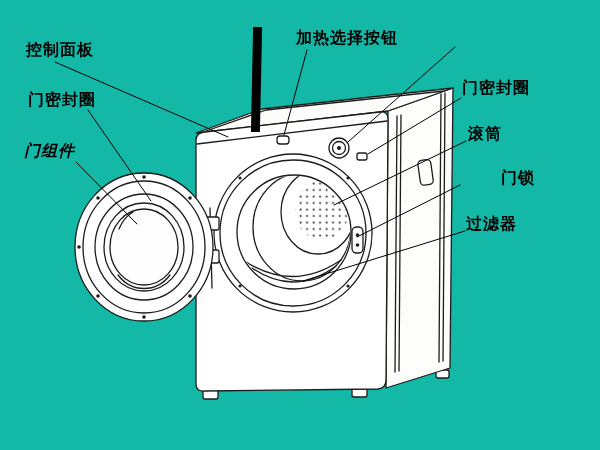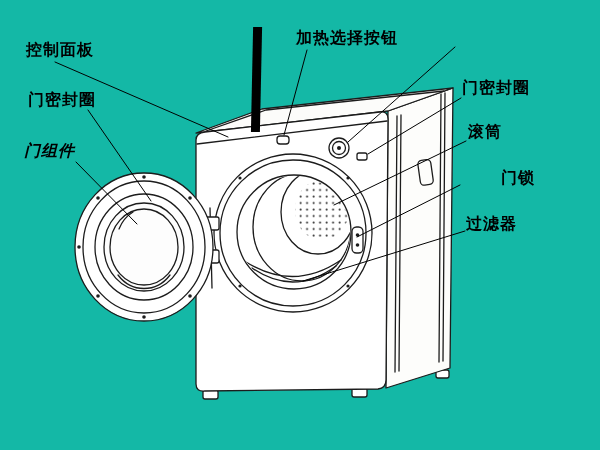--- a/index.html
+++ b/index.html
@@ -20,21 +20,21 @@
     color: #000;
     white-space: nowrap;
     line-height: 1.2;
   }
   .lbl-control-panel { left: 26px;  top: 40px; }
   .lbl-door-seal     { left: 20px;  top: 90px; margin-left: 8px; }
   .lbl-door-assembly { left: 24px;  top: 141px; font-style: italic; }
   .lbl-heat-button   { left: 296px; top: 28px; }
   .lbl-timer-knob    { left: 455px; top: 26px; }
   .lbl-power-switch  { left: 462px; top: 78px; }
-  .lbl-drum          { left: 468px; top: 124px; font-family: Liberation Mono, monospace; }
+  .lbl-drum          { left: 468px; top: 124px; }
   .lbl-door-lock     { left: 461px; top: 168px; margin-left: 40px; }
   .lbl-filter        { left: 466px; top: 214px; }
 </style>
 </head>
 <body>
 
 <div class="stage">
 
   <svg width="600" height="450" viewBox="0 0 600 450">
     <defs>

